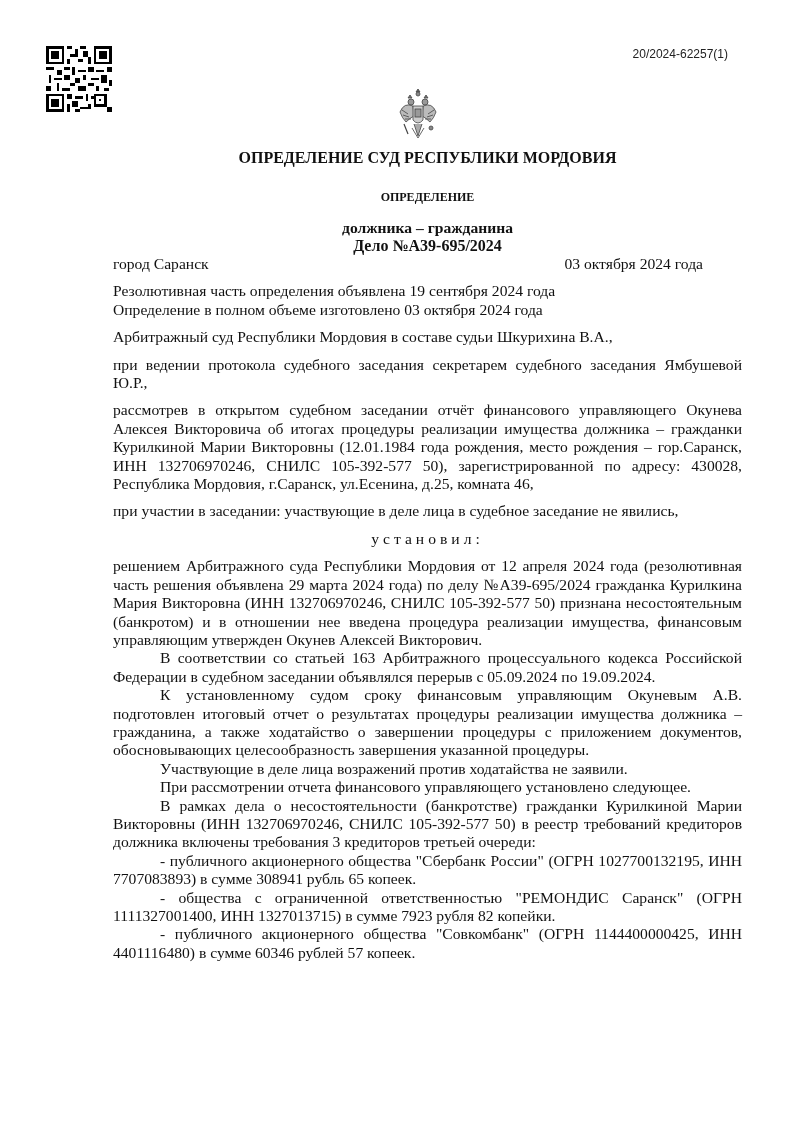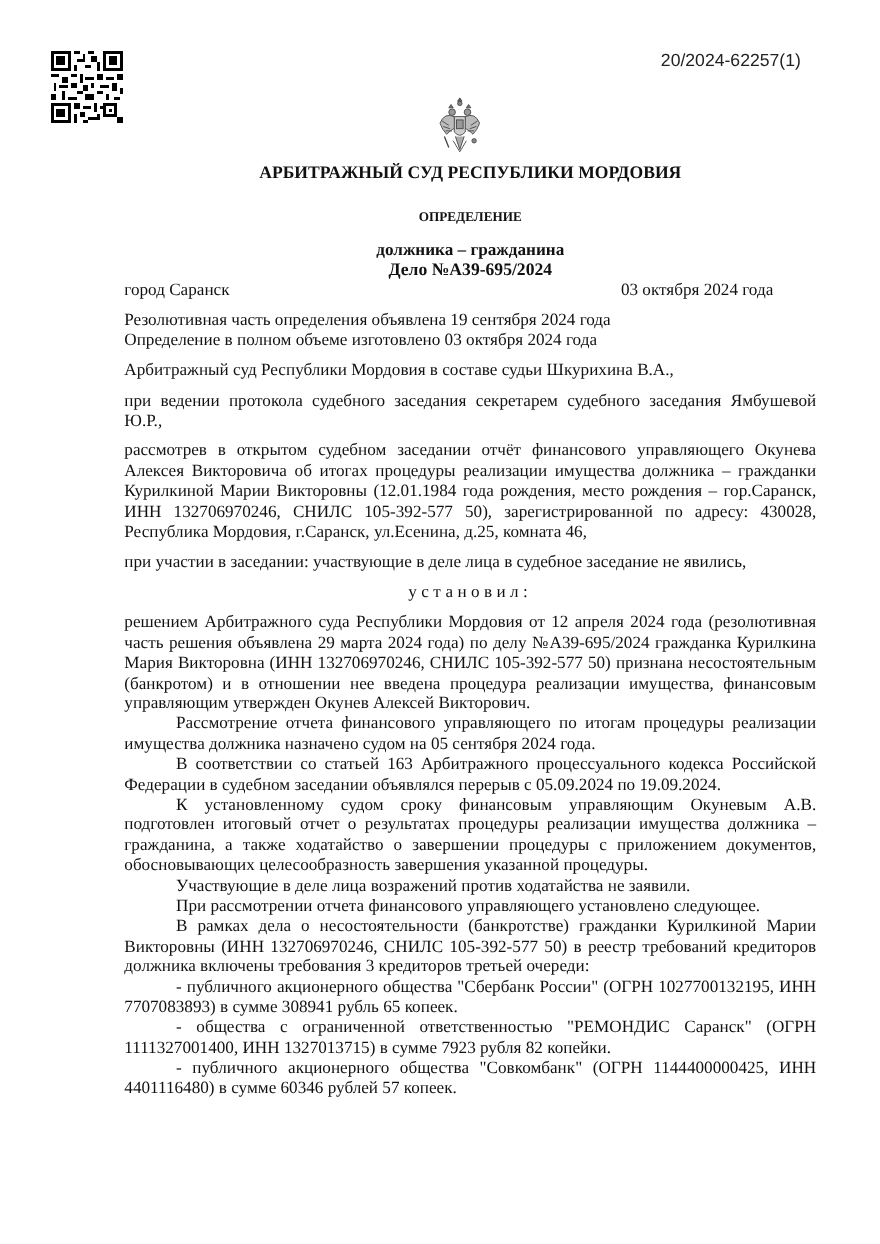--- a/index.html
+++ b/index.html
@@ -20,21 +20,21 @@
       left: 46px;
       top: 46px;
       width: 66px;
       height: 66px;
     }
     .doc-code {
       position: absolute;
       right: 72px;
       top: 47px;
       font-family: "Liberation Sans", "DejaVu Sans", sans-serif;
-      font-size: 16px;
+      font-size: 12px;
       color: #222;
     }
     .emblem {
       position: absolute;
       left: 398px;
       top: 88px;
       width: 40px;
       height: 54px;
     }
     .page {
@@ -172,21 +172,21 @@
 
     <path d="M16 36 L20 48 L24 36" fill="#aaa"></path>
     <path d="M14 40 L20 50 L26 40"></path>
 
     <path d="M6 36 L10 46" stroke-width="1.2"></path>
     <circle cx="33" cy="40" r="2" fill="#888"></circle>
   </g>
 </svg>
 
 <div class="page">
-  <div class="court-name center">АРБИТРАЖНЫЙ СУД РЕСПУБЛИКИ МОРДОВИЯ</div>
+  <div class="court-name center">ОПРЕДЕЛЕНИЕ СУД РЕСПУБЛИКИ МОРДОВИЯ</div>
   <div class="doc-type center">ОПРЕДЕЛЕНИЕ</div>
   <div class="doc-subject center">
     <div>должника – гражданина</div>
   </div>
   <div class="case-no center">Дело №А39-695/2024</div>
 
   <div class="place-date">
     <span>город Саранск</span>
     <span>03 октября 2024 года</span>
   </div>
@@ -198,21 +198,20 @@
 
   <p class="p gap">Арбитражный суд Республики Мордовия в составе судьи Шкурихина В.А.,</p>
   <p class="p gap">при ведении протокола судебного заседания секретарем судебного заседания Ямбушевой Ю.Р.,</p>
   <p class="p gap">рассмотрев в открытом судебном заседании отчёт финансового управляющего Окунева Алексея Викторовича об итогах процедуры реализации имущества должника – гражданки Курилкиной Марии Викторовны (12.01.1984 года рождения, место рождения – гор.Саранск, ИНН 132706970246, СНИЛС 105-392-577 50), зарегистрированной по адресу: 430028, Республика Мордовия, г.Саранск, ул.Есенина, д.25, комната 46,</p>
   <p class="p gap">при участии в заседании: участвующие в деле лица в судебное заседание не явились,</p>
 
   <div class="established">установил:</div>
 
   <div class="gap">
     <p class="p">решением Арбитражного суда Республики Мордовия от 12 апреля 2024 года (резолютивная часть решения объявлена 29 марта 2024 года) по делу №А39-695/2024 гражданка Курилкина Мария Викторовна (ИНН 132706970246, СНИЛС 105-392-577 50) признана несостоятельным (банкротом) и в отношении нее введена процедура реализации имущества, финансовым управляющим утвержден Окунев Алексей Викторович.</p>
-    <p class="p indent">Рассмотрение отчета финансового управляющего по итогам процедуры реализации имущества должника назначено судом на 05 сентября 2024 года.</p>
     <p class="p indent">В соответствии со статьей 163 Арбитражного процессуального кодекса Российской Федерации в судебном заседании объявлялся перерыв с 05.09.2024 по 19.09.2024.</p>
     <p class="p indent">К установленному судом сроку финансовым управляющим Окуневым А.В. подготовлен итоговый отчет о результатах процедуры реализации имущества должника – гражданина, а также ходатайство о завершении процедуры с приложением документов, обосновывающих целесообразность завершения указанной процедуры.</p>
     <p class="p indent">Участвующие в деле лица возражений против ходатайства не заявили.</p>
     <p class="p indent">При рассмотрении отчета финансового управляющего установлено следующее.</p>
     <p class="p indent">В рамках дела о несостоятельности (банкротстве) гражданки Курилкиной Марии Викторовны (ИНН 132706970246, СНИЛС 105-392-577 50) в реестр требований кредиторов должника включены требования 3 кредиторов третьей очереди:</p>
     <p class="p indent">- публичного акционерного общества "Сбербанк России" (ОГРН 1027700132195, ИНН 7707083893) в сумме 308941 рубль 65 копеек.</p>
     <p class="p indent">- общества с ограниченной ответственностью "РЕМОНДИС Саранск" (ОГРН 1111327001400, ИНН 1327013715) в сумме 7923 рубля 82 копейки.</p>
     <p class="p indent">- публичного акционерного общества "Совкомбанк" (ОГРН 1144400000425, ИНН 4401116480) в сумме 60346 рублей 57 копеек.</p>
   </div>
 </div>

